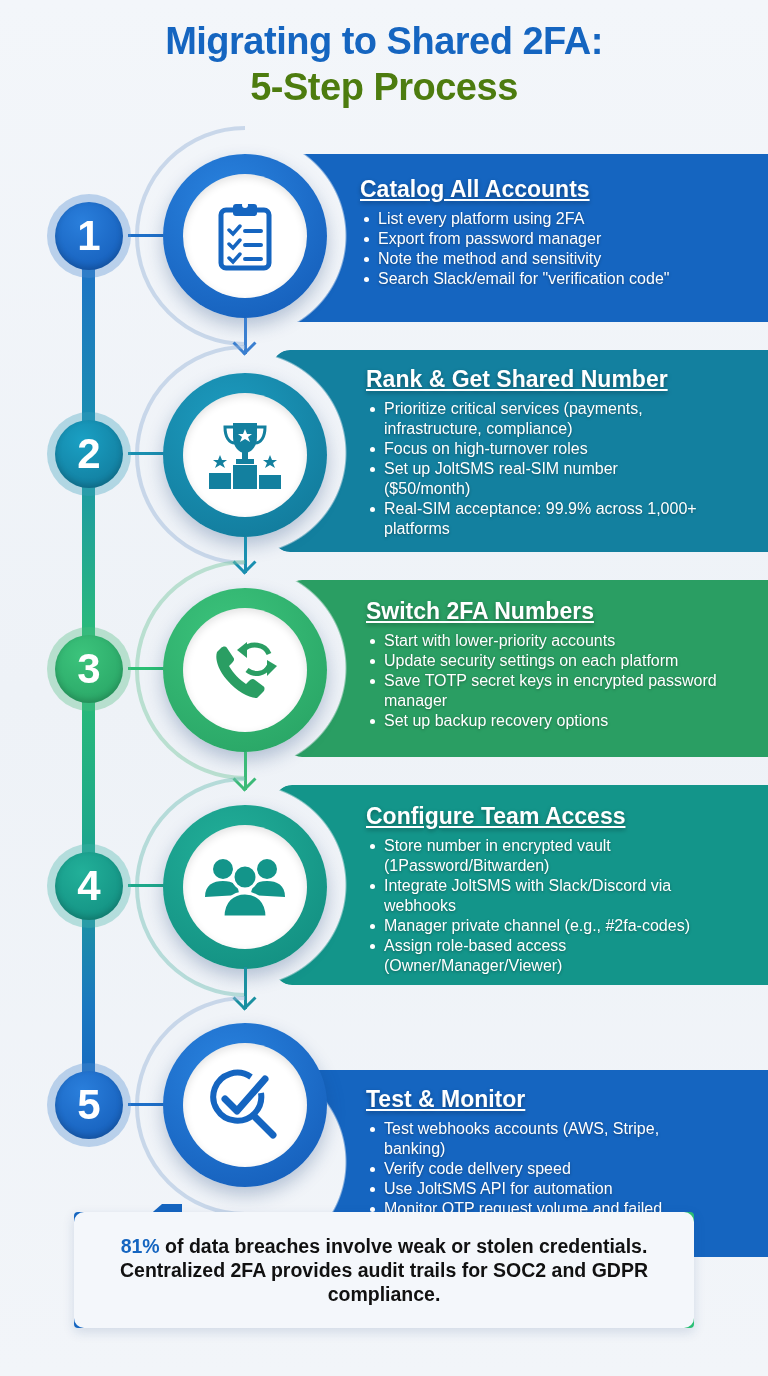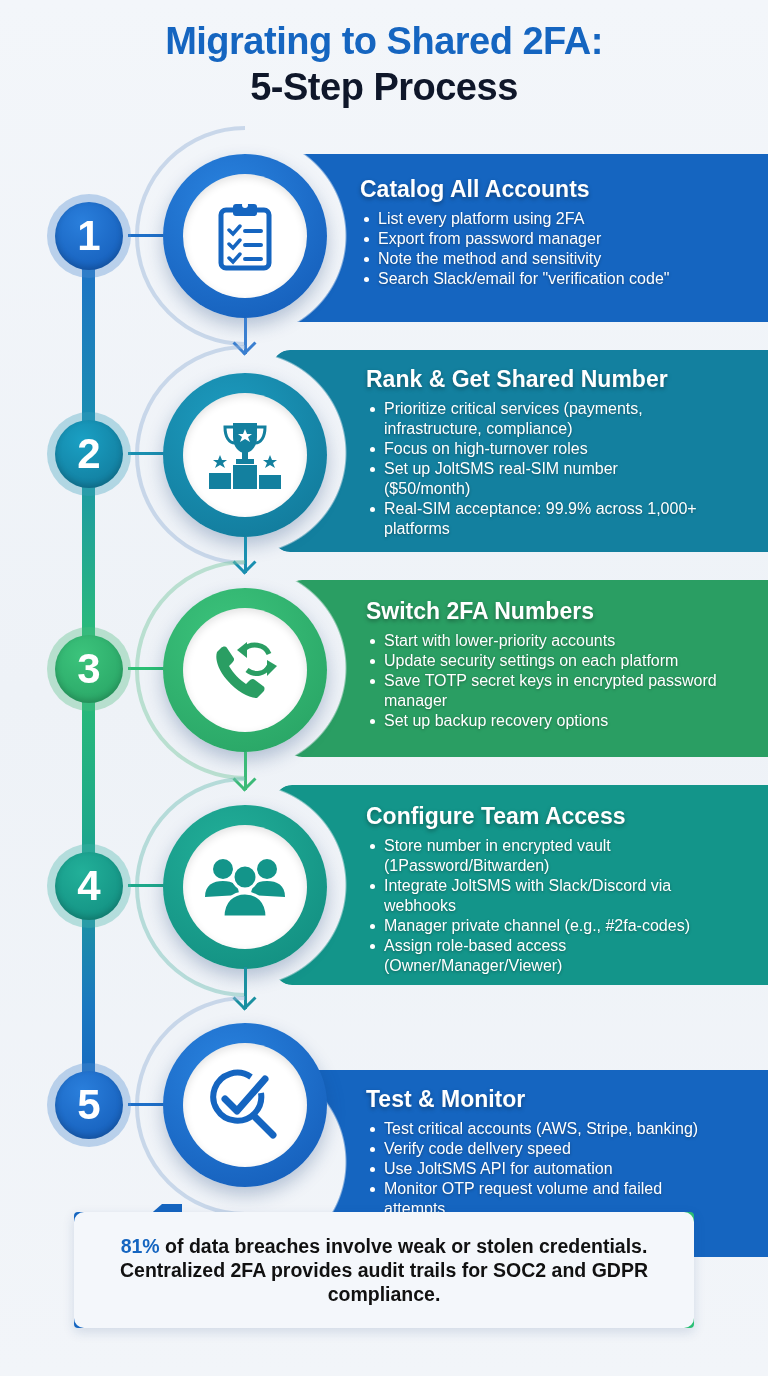--- a/index.html
+++ b/index.html
@@ -7,37 +7,38 @@
   body {
     font-family: "Liberation Sans", "DejaVu Sans", sans-serif;
     background: linear-gradient(180deg, #f3f6fa 0%, #eef2f7 50%, #f2f5f9 100%);
     position: relative;
   }
   .title {
     position: absolute; left: 0; top: 18px; width: 768px; text-align: center;
     font-weight: 700; font-size: 38px; line-height: 46px; letter-spacing: -0.5px;
   }
   .title .l1 { color: #1565c0; display: block; }
-  .title .l2 { color: #0f172a; display: block; }
+  .title .l2 { color: #4d7c0f; display: block; }
 
   
   .vbar {
     position: absolute; left: 82px; top: 240px; width: 13px; height: 870px;
     background: linear-gradient(180deg, #1e6fc8 0%, #1a8fb0 22%, #2bbf74 48%, #1ea88a 68%, #1a78c0 88%, #1565c0 100%);
     border-radius: 6px;
   }
   .panel {
     position: absolute; right: 0; border-radius: 18px 0 0 18px;
     color: #fff;
     -webkit-mask: radial-gradient(circle 102px at var(--cx) var(--cy), transparent 100px, #000 102px);
             mask: radial-gradient(circle 102px at var(--cx) var(--cy), transparent 100px, #000 102px);
   }
   .panel h2 {
     font-size: 23px; font-weight: 700; margin-bottom: 6px;
     text-shadow: 0 2px 4px rgba(0,0,0,0.35);
+    text-decoration: underline;
   }
   .panel ul { list-style: none; }
   .panel li {
     font-size: 16px; line-height: 20px; position: relative; padding-left: 18px;
     text-shadow: 0 1px 3px rgba(0,0,0,0.35);
   }
   .panel li::before {
     content: ""; position: absolute; left: 4px; top: 8px; width: 5px; height: 5px;
     border-radius: 50%; background: #fff;
   }
@@ -215,21 +216,21 @@
   </div>
 </div>
 <div class="num-badge" style="left:47px; top:844px; background:rgba(70,180,170,0.35);">
   <div class="num-inner" style="background:radial-gradient(circle at 40% 30%, #22b099, #108a7e);">4</div>
 </div>
 <div class="arrow" style="left:244px; top:967px; height:42px; background:#1a90a0; color:#1a90a0;"></div>
 
 <div class="panel" style="top:1070px; height:187px; left:270px; background:#1565c0; padding:16px 0 0 96px; --cx:-25px; --cy:92px;">
   <h2>Test &amp; Monitor</h2>
   <ul style="width:350px;">
-    <li>Test critical accounts (AWS, Stripe, banking)</li>
+    <li>Test webhooks accounts (AWS, Stripe, banking)</li>
     <li>Verify code dellvery speed</li>
     <li>Use JoltSMS API for automation</li>
     <li>Monitor OTP request volume and failed attempts</li>
   </ul>
 </div>
 <div class="halo" style="left:135px; top:996px;"></div>
 <div class="connector" style="left:128px; top:1103px; width:40px; background:#1e6fc8;"></div>
 <div class="big-circle" style="left:163px; top:1023px; background:radial-gradient(circle at 40% 30%, #2a84e0, #1259b5);">
   <div class="big-inner">
     <svg width="76" height="76" viewBox="0 0 76 76">

